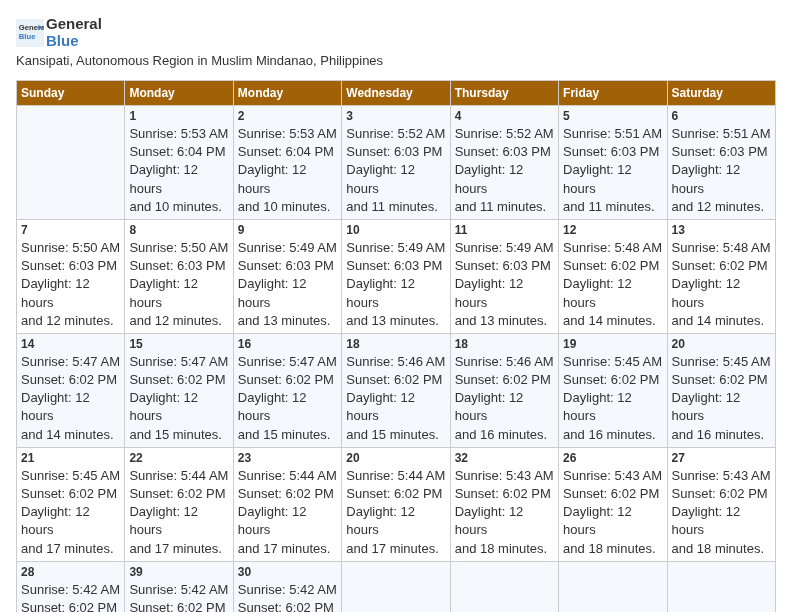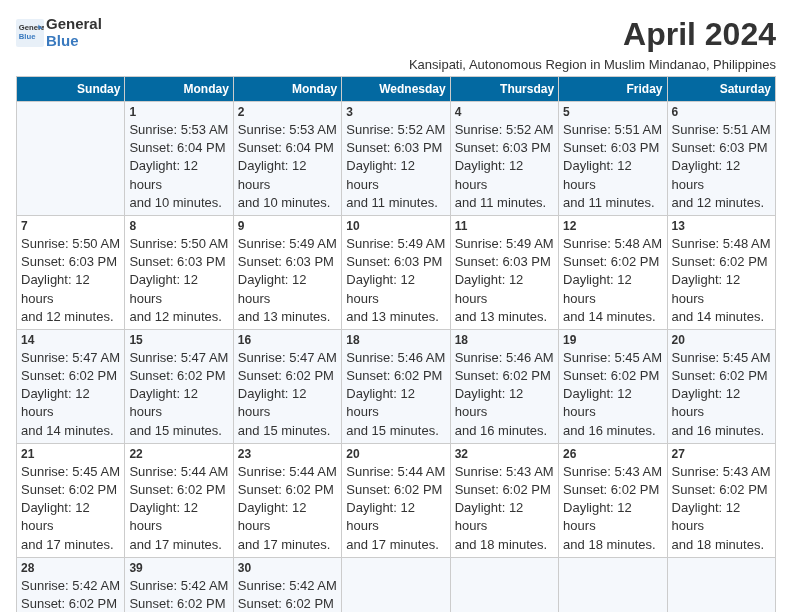--- a/index.html
+++ b/index.html
@@ -35,35 +35,35 @@
       height: 28px;
       margin-right: 2px;
     }
     .month-title {
       font-size: 32px;
       font-weight: bold;
       color: #333;
       text-align: right;
     }
     .subtitle {
-      text-align: right;
+      text-align: left;
       font-size: 13px;
       color: #333;
-      margin-bottom: 4px;
+      margin-bottom: 12px;
       font-weight: 500;
     }
     table {
       width: 100%;
       border-collapse: collapse;
       font-size: 10.5px;
     }
     thead tr th {
-      background-color: #0369a1;
+      background-color: #a16207;
       color: #fff;
-      text-align: right;
+      text-align: left;
       padding: 5px 4px;
       font-size: 12px;
       border: 1px solid #ccc;
     }
     tbody tr td {
       vertical-align: top;
       border: 1px solid #ccc;
       padding: 3px 4px;
       width: calc(100% / 7);
       min-height: 70px;
@@ -99,21 +99,20 @@
       <rect x="0" y="0" width="40" height="40" rx="3" fill="#e8f0f8"></rect>
       <text x="4" y="16" font-size="11" font-weight="bold" fill="#333" font-family="Arial">General</text>
       <text x="4" y="28" font-size="11" font-weight="bold" fill="#3a7abf" font-family="Arial">Blue</text>
       <polygon points="32,8 38,14 32,14" fill="#3a7abf"></polygon>
     </svg>
     <div class="logo-text">
       <span>General</span>
       <span style="color:#3a7abf;">Blue</span>
     </div>
   </div>
-  <div class="month-title">April 2024</div>
 </div>
 
 <div class="subtitle">Kansipati, Autonomous Region in Muslim Mindanao, Philippines</div>
 
 <table>
   <thead>
     <tr>
       <th>Sunday</th>
       <th>Monday</th>
       <th>Monday</th>

